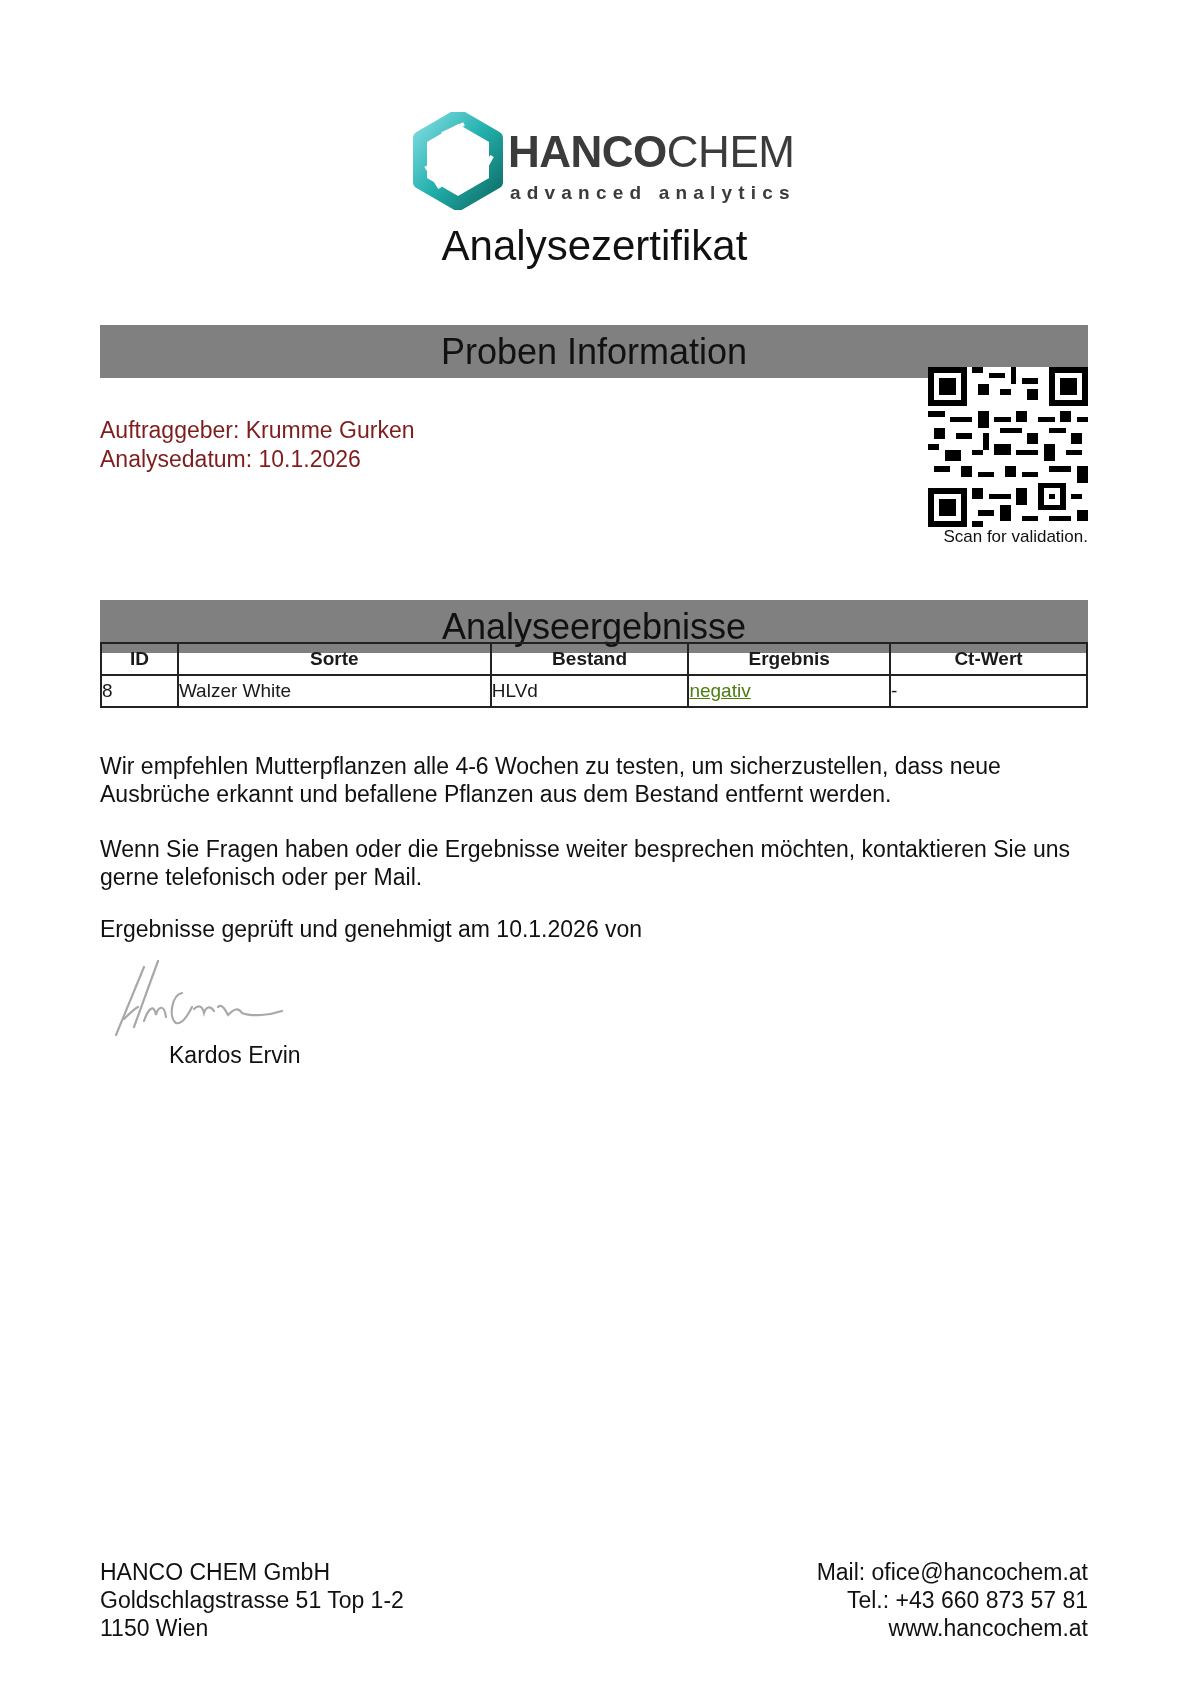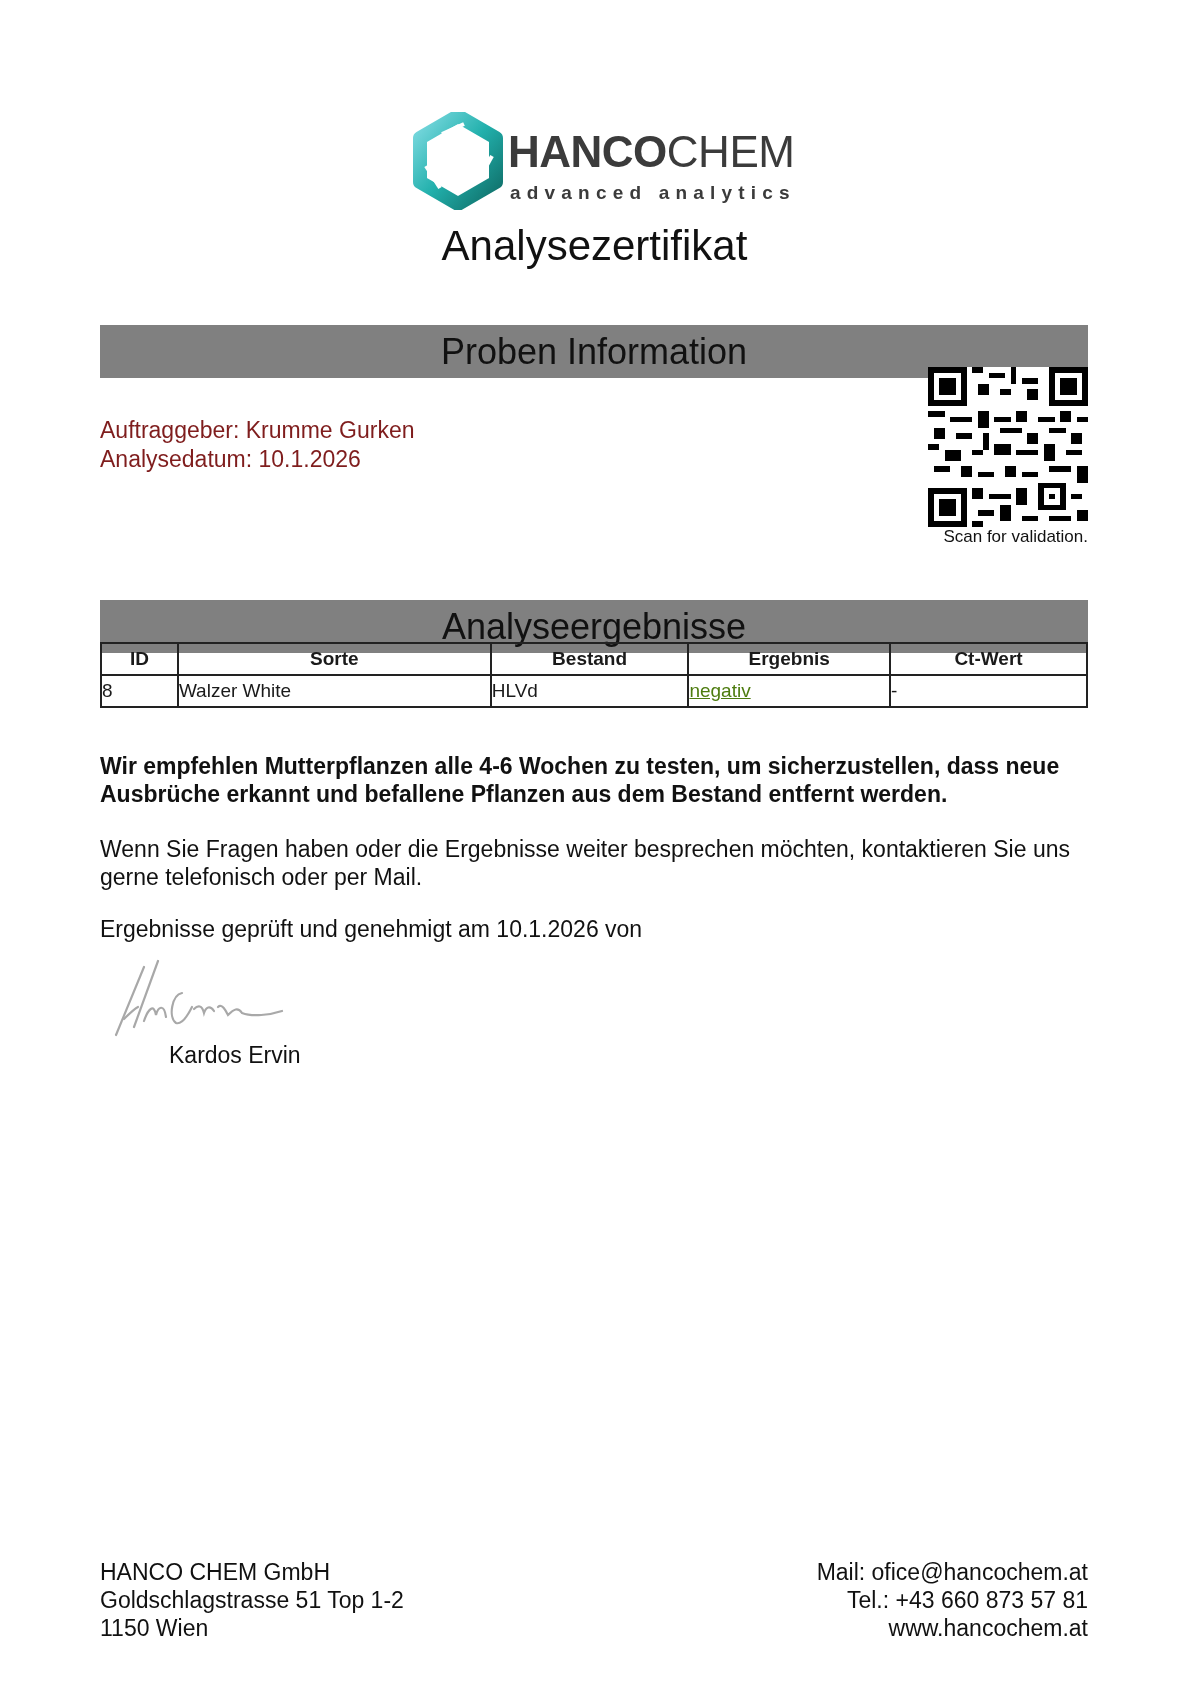--- a/index.html
+++ b/index.html
@@ -36,21 +36,21 @@
   }
   table.results th, table.results td {
     border: 2px solid #222; height: 30px; padding: 0; margin-top: 40px;
   }
   table.results th { font-weight: bold; }
   .col-id { width: 76px; } .col-sorte { width: 316px; } .col-path { width: 198px; }
   .col-erg { width: 202px; } .col-ct { width: 198px; }
   .neg { color: #4d7c0f; text-decoration: underline; }
 
   .para { left: 100px; width: 990px; font-size: 23px; line-height: 28px; color: #111; }
-  .p1 { top: 752px; font-weight: bold; } .p2 { top: 835px; } .p3 { top: 915px; }
+  .p1 { top: 752px; } .p2 { top: 835px; } .p3 { top: 915px; }
 
   .sig { left: 110px; top: 955px; width: 180px; height: 85px; }
   .signer { left: 133px; top: 1042px; font-size: 23px; color: #111; margin-left: 36px; }
 
   .foot-l { left: 100px; top: 1558px; font-size: 23px; line-height: 28px; color: #111; }
   .foot-r { right: 101px; top: 1558px; font-size: 23px; line-height: 28px; color: #111; text-align: right; }
 </style>
 </head>
 <body>
 

